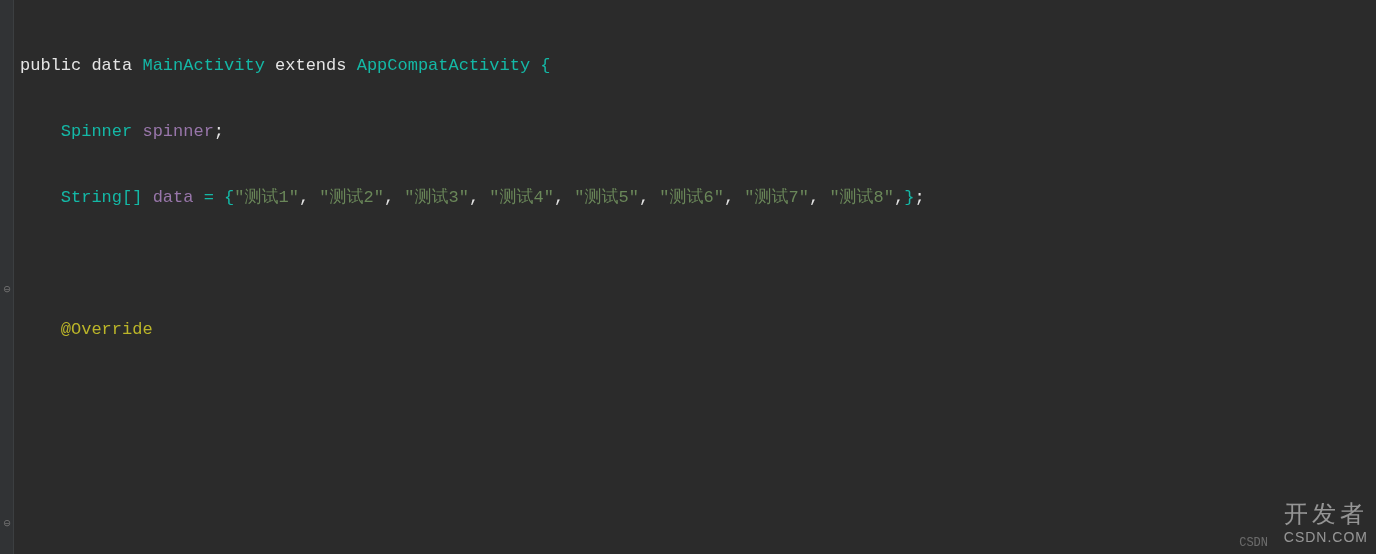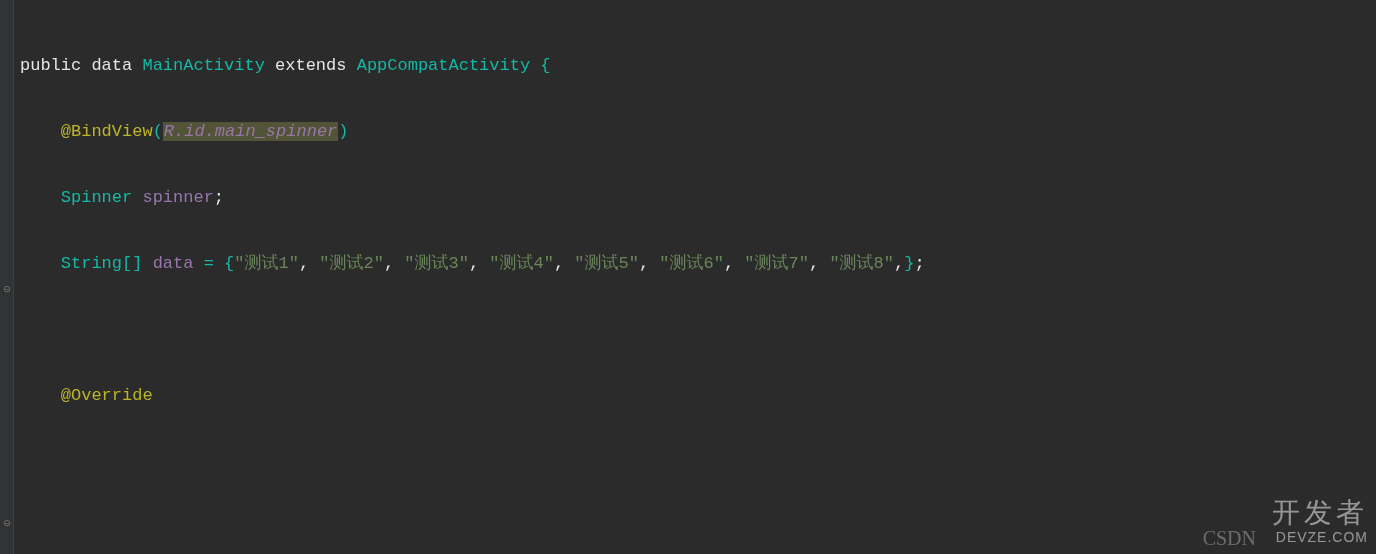--- a/index.html
+++ b/index.html
@@ -53,53 +53,52 @@
     position: absolute;
     right: 8px;
     bottom: 8px;
     color: rgba(255,255,255,0.5);
     font-size: 22px;
     font-family: sans-serif;
     text-align: right;
     line-height: 1.2;
     pointer-events: none;
   }
-  .watermark .cn { font-size: 28px; letter-spacing: 4px; }
+  .watermark .cn { font-size: 24px; letter-spacing: 4px; }
   .watermark .en { font-size: 14px; letter-spacing: 1px; }
   .csdn {
     position: absolute;
-    right: 120px;
+    right: 108px;
     bottom: 4px;
     color: rgba(255,255,255,0.3);
-    font-size: 20px;
-    font-family: Liberation Serif, serif;
+    font-size: 12px;
+    font-family: Liberation Mono, monospace;
   }
 </style>
 </head>
 <body>
 
 <div class="gutter">
   <span class="gutter-icon" style="top:284px;">⊖</span>
   <span class="gutter-icon" style="top:518px;">⊖</span>
 </div>
 
 <div class="code-area">
 <span class="line"><span class="kw">public</span> <span class="kw">data</span> <span class="plain">MainActivity</span> <span class="kw">extends</span> <span class="plain">AppCompatActivity</span> <span class="plain">{</span></span>
-<span class="line">    <span class="annotation">@BindView</span><span class="plain">(</span><span class="field-ref-hl"><span>R.id.</span><span>main_spinner</span></span><span class="plain">)</span></span>
 <span class="line">    <span class="plain">Spinner</span> <span class="field">spinner</span><span class="kw">;</span></span>
 <span class="line">    <span class="plain">String[]</span> <span class="field">data</span> <span class="plain">= {</span><span class="string">"测试1"</span><span class="kw">, </span><span class="string">"测试2"</span><span class="kw">, </span><span class="string">"测试3"</span><span class="kw">, </span><span class="string">"测试4"</span><span class="kw">, </span><span class="string">"测试5"</span><span class="kw">, </span><span class="string">"测试6"</span><span class="kw">, </span><span class="string">"测试7"</span><span class="kw">, </span><span class="string">"测试8"</span><span class="kw">,</span><span class="plain">}</span><span class="kw">;</span></span>
 <span class="line"> </span>
 <span class="line">    <span class="annotation">@Override</span></span>
 
 
 
 
 
 
 
 
 </div>
 
 <div class="csdn">CSDN</div>
 <div class="watermark">
   <div class="cn">开发者</div>
-  <div class="en">DEVZE.COM</div>
+  <div class="en">CSDN.COM</div>
 </div>
 
 </body></html>

